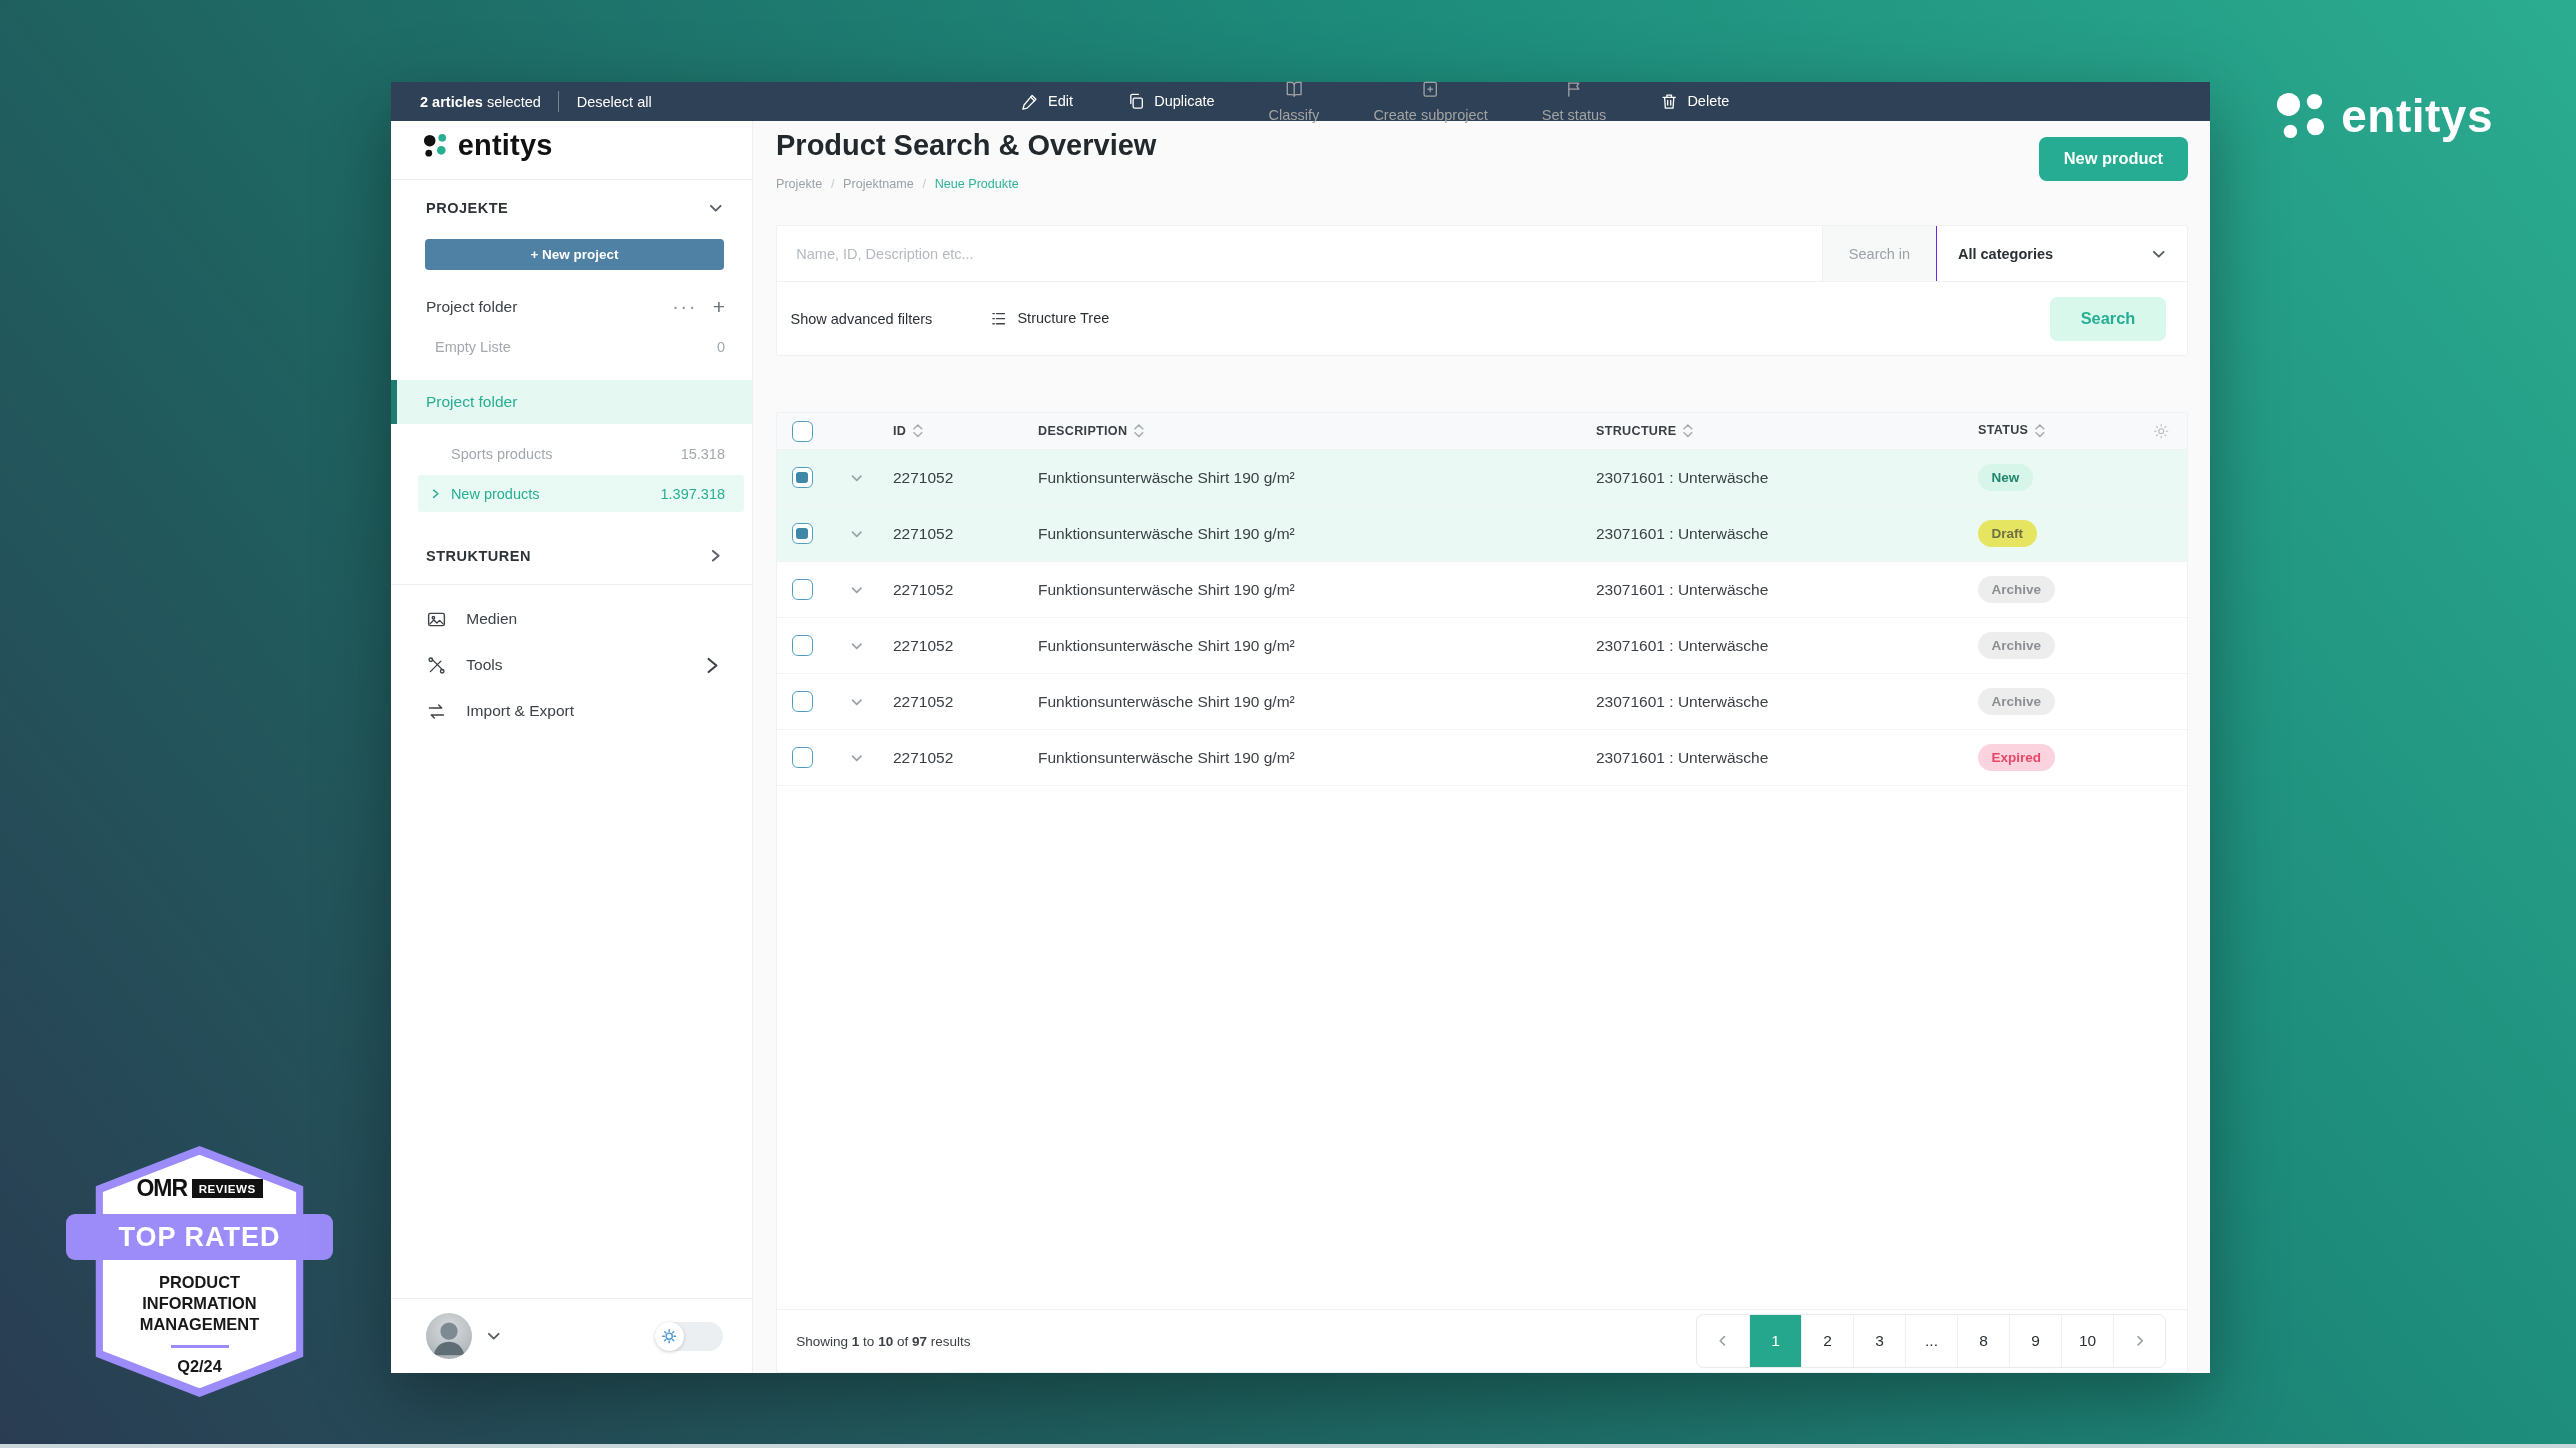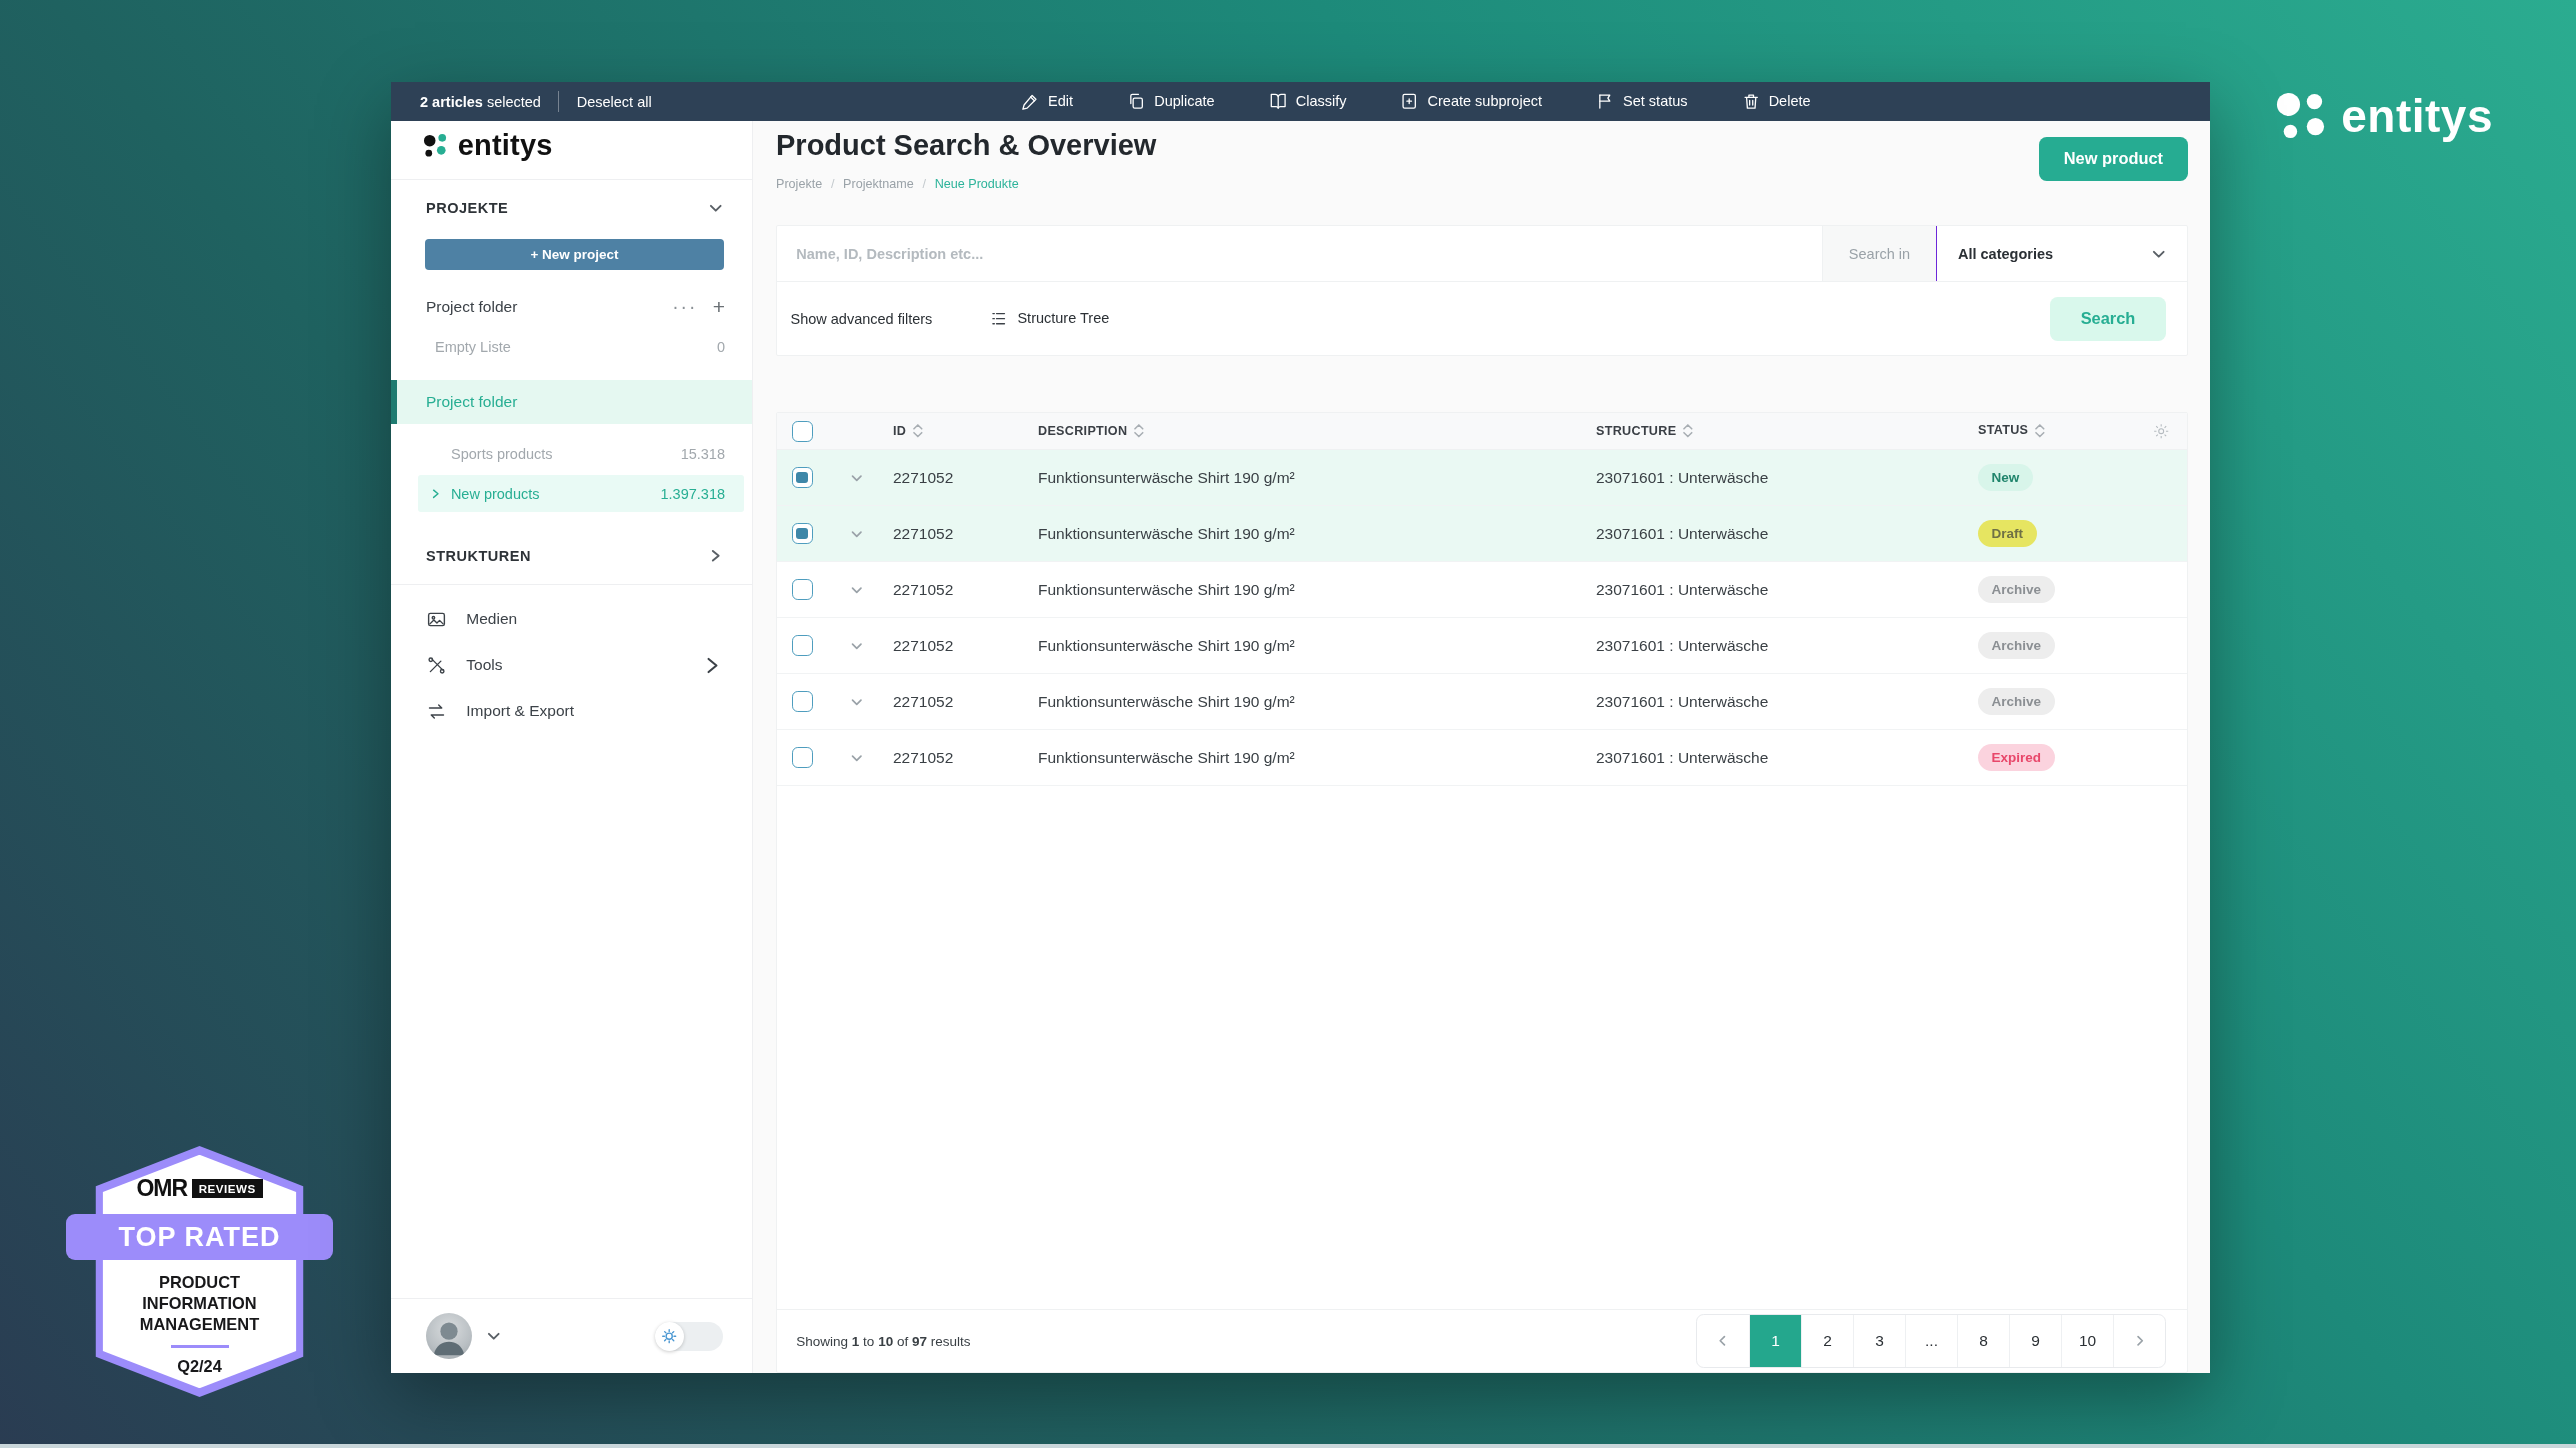--- a/index.html
+++ b/index.html
@@ -36,21 +36,21 @@
 
   
   .seltoolbar { height:39px; background:#2E4156; color:#fff; display:flex; align-items:center; font-size:14.5px; flex:0 0 auto; position:relative; }
   .tb-left { display:flex; align-items:center; gap:17.4px; padding-left:29px; }
   .tb-count b { font-weight:700; }
   .tb-sep { width:1px; height:21px; background:rgba(255,255,255,.35); }
   .tb-deselect { cursor:pointer; }
   .tb-actions { position:absolute; left:630px; top:0; height:100%; display:flex; align-items:center; gap:54px; }
   .tb-item { display:flex; align-items:center; gap:8.7px; cursor:pointer; }
   .tb-item svg { width:18.4px; height:18.4px; stroke:currentColor; fill:none; stroke-width:1.7; stroke-linecap:round; stroke-linejoin:round; }
-  .tb-item.disabled { color:#ffffff; }
+  .tb-item.disabled { color:#a3a3a3;flex-direction:column; }
 
   .app-body { flex:1; display:flex; min-height:0; }
 
   
   .sidebar { width:362px; background:#fff; border-right:1px solid #EEEFF1; display:flex; flex-direction:column; color:#3C4248; }
   .side-logo { display:flex; align-items:center; gap:9.7px; margin:1.9px 0 0 32px; height:46px; flex:0 0 auto; }
   .side-logo-text { font-size:29px; font-weight:700; color:#111; letter-spacing:0.2px; }
   .side-nav { margin-top:44px; }
   .side-item { display:flex; align-items:center; gap:19.3px; height:46px; padding:0 29px 0 35px; font-size:15.5px; cursor:pointer; position:relative; }
   .side-item svg { width:21px; height:21px; stroke:#3C4248; fill:none; stroke-width:1.6; stroke-linecap:round; stroke-linejoin:round; flex:0 0 auto; }
@@ -88,21 +88,21 @@
   .page-head { height:104px; position:relative; flex:0 0 auto; }
   .page-title { font-size:29px; font-weight:700; color:#23282D; padding-top:7.7px; }
   .breadcrumb { margin-top:15.5px; font-size:12.6px; color:#9AA2A8; display:flex; gap:8.7px; }
   .breadcrumb .sep { color:#C3C9CD; }
   .breadcrumb .current { color:#2CB39A; }
   .btn-newproduct { position:absolute; right:0; top:15.5px; height:44px; padding:0 25px; background:#26AC92; color:#fff;
     border:none; border-radius:7.7px; font-size:16.4px; font-weight:700; font-family:inherit; cursor:pointer; }
 
   .search-card { background:#fff; border:1px solid #EFF1F2; border-radius:1.9px; flex:0 0 auto; }
   .search-row1 { height:56px; display:flex; border-bottom:1px solid #EFF1F2; }
-  .search-input { flex:1; border:none; outline:none; padding:0 19.3px; font-size:14.5px; font-family:inherit; color:#000000; background:transparent;font-weight:bold; }
+  .search-input { flex:1; border:none; outline:none; padding:0 19.3px; font-size:14.5px; font-family:inherit; color:#000000; background:transparent; }
   .search-input::placeholder { color:#B4BABF; }
   .search-in { width:114px; background:#F7F8F8; border-left:1px solid #EFF1F2; display:flex; align-items:center; justify-content:center;
     font-size:14.5px; color:#9AA2A8; }
   .cat-select { width:251px; border-left:1px solid #6d28d9; display:flex; align-items:center; padding:0 21px; font-size:14.5px; font-weight:600; color:#2B3035; cursor:pointer; }
   .cat-select .spacer { flex:1; }
   .search-row2 { height:73px; display:flex; align-items:center; padding:0 21px 0 13.5px; }
   .adv-filters { font-size:14.5px; color:#2B3035; cursor:pointer; }
   .structure-tree { display:flex; align-items:center; gap:9.7px; margin-left:58px; font-size:14.5px; color:#2B3035; cursor:pointer; }
   .structure-tree svg { width:17.4px; height:17.4px; stroke:#3C4248; fill:none; stroke-width:1.8; stroke-linecap:round; }
   .btn-search { margin-left:auto; width:116px; height:44px; background:#D9F8EC; color:#27AE93; border:none; border-radius:7.7px;

